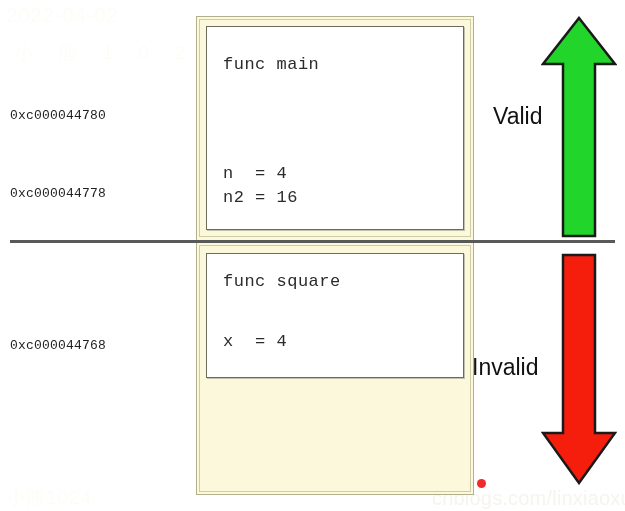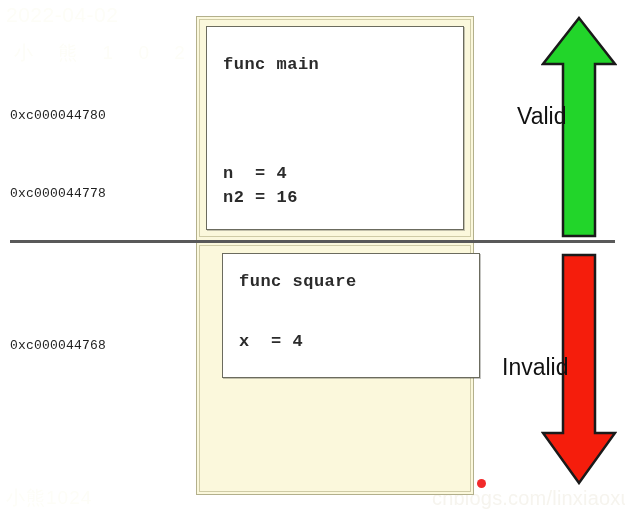--- a/index.html
+++ b/index.html
@@ -106,34 +106,32 @@
     width: 272px;
     height: 247px;
   }
 
   .code-box {
     position: absolute;
     box-sizing: border-box;
     background: #ffffff;
     border: 1px solid #6b6b5e;
     box-shadow: 1px 1px 0 rgba(90,90,80,0.35);
-    font-weight: bold;
   }
   .code-box-main {
     left: 206px;
     top: 26px;
     width: 258px;
     height: 204px;
   }
   .code-box-square {
     left: 206px;
     top: 253px;
     width: 258px;
     height: 125px;
-    margin-left: 16px;
   }
   .code-line {
     position: absolute;
     left: 16px;
     font-family: "Liberation Mono", "DejaVu Sans Mono", monospace;
     font-size: 17px;
     color: #2b2b2b;
     white-space: pre;
     letter-spacing: 0.5px;
   }
@@ -198,22 +196,22 @@
   <div class="code-box code-box-square">
     <div class="code-line" style="top:18px;">func square</div>
     <div class="code-line" style="top:78px;">x  = 4</div>
   </div>
 
   <div class="divider"></div>
 
   <svg class="arrow" style="left:541px; top:16px;" width="76" height="222" viewBox="0 0 76 222">
     <polygon points="38,2 74,48 54,48 54,220 22,220 22,48 2,48" fill="#22d52a" stroke="#1a1a1a" stroke-width="2.5" stroke-linejoin="miter"></polygon>
   </svg>
-  <div class="arrow-label" style="left:517px; top:103px;">Valid</div>
+  <div class="arrow-label" style="left:493px; top:103px;">Valid</div>
 
   <svg class="arrow" style="left:541px; top:253px;" width="76" height="232" viewBox="0 0 76 232">
     <polygon points="22,2 54,2 54,180 74,180 38,230 2,180 22,180" fill="#f51d0c" stroke="#1a1a1a" stroke-width="2.5" stroke-linejoin="miter"></polygon>
   </svg>
-  <div class="arrow-label" style="left:502px; top:354px;">Invalid</div>
+  <div class="arrow-label" style="left:472px; top:354px;">Invalid</div>
 
   <div class="red-dot"></div>
 
 </div>
 
 </body></html>

